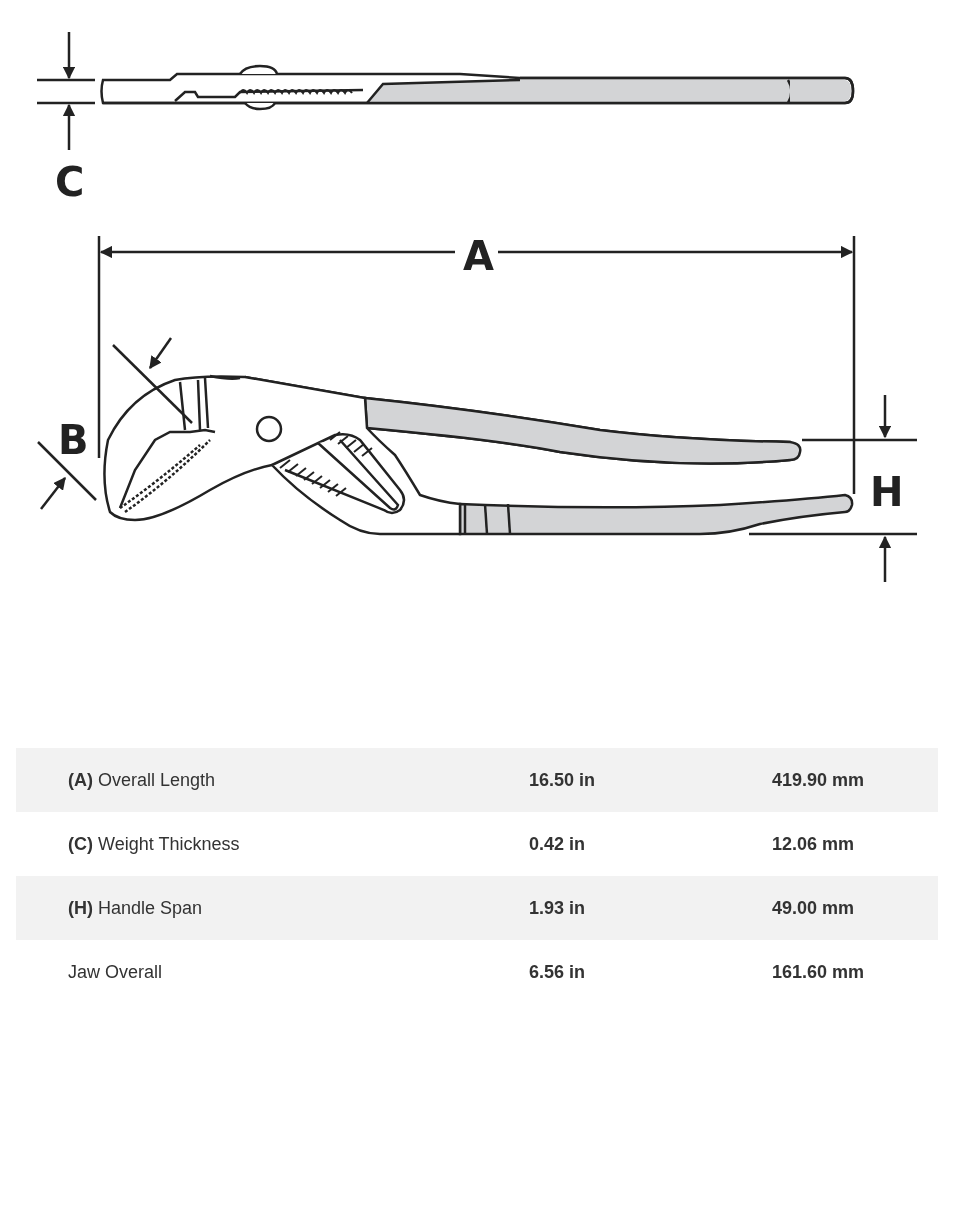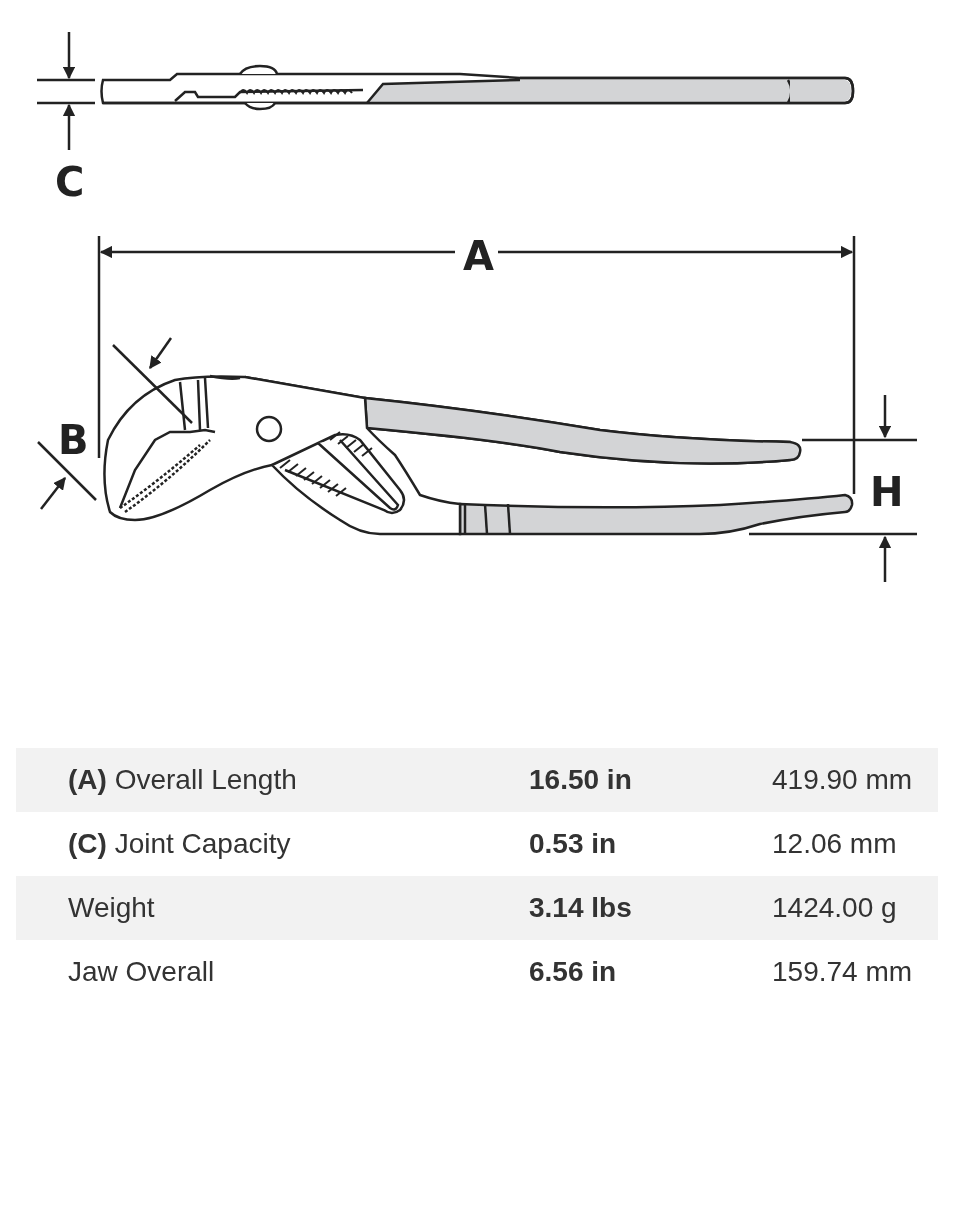--- a/index.html
+++ b/index.html
@@ -1,25 +1,25 @@
 <!DOCTYPE html>
 <html><head>
 <meta charset="utf-8">
 <style>
   html, body { margin:0; padding:0; background:#ffffff; }
   body { width:956px; height:1214px; position:relative; overflow:hidden; font-family:"Liberation Sans", sans-serif; color:#333333; }
   #diagram { position:absolute; left:0; top:0; width:956px; height:620px; }
   .dim-label { font-family:"DejaVu Sans", sans-serif; font-weight:bold; fill:#222222; }
   #spec-table { position:absolute; left:16px; top:748px; width:922px; border-collapse:collapse; }
-  #spec-table td { height:64px; padding:0; font-size:28px; vertical-align:middle; }
+  #spec-table td { height:64px; padding:0; font-size:18px; vertical-align:middle; }
   #spec-table tr:nth-child(odd) td { background:#f2f2f2; }
   #spec-table tr:nth-child(even) td { background:#ffffff; }
   td.label { padding-left:52px !important; width:461px; }
   td.imp { width:243px; font-weight:bold; }
-  td.met { font-weight:normal; }
+  td.met { font-weight:bold; }
   .prefix { font-weight:bold; }
 </style>
 </head>
 <body>
 
 <svg id="diagram" viewBox="0 0 956 620" xmlns="http://www.w3.org/2000/svg">
   <defs>
     <marker id="arr" viewBox="0 0 10 10" refX="9" refY="5" markerWidth="5" markerHeight="5" orient="auto-start-reverse">
       <path d="M0,0 L10,5 L0,10 z" fill="#222"></path>
     </marker>
@@ -98,28 +98,28 @@
 </svg>
 
 <table id="spec-table">
   <tbody>
     <tr>
       <td class="label"><span class="prefix">(A)</span> <span>Overall Length</span></td>
       <td class="imp">16.50 in</td>
       <td class="met">419.90 mm</td>
     </tr>
     <tr>
-      <td class="label"><span class="prefix">(C)</span> <span>Joint Capacity</span></td>
-      <td class="imp">0.53 in</td>
+      <td class="label"><span class="prefix">(C)</span> <span>Weight Thickness</span></td>
+      <td class="imp">0.42 in</td>
       <td class="met">12.06 mm</td>
     </tr>
     <tr>
-      <td class="label"><span>Weight</span></td>
-      <td class="imp">3.14 lbs</td>
-      <td class="met">1424.00 g</td>
+      <td class="label"><span class="prefix">(H)</span> <span>Handle Span</span></td>
+      <td class="imp">1.93 in</td>
+      <td class="met">49.00 mm</td>
     </tr>
     <tr>
       <td class="label"><span>Jaw Overall</span></td>
       <td class="imp">6.56 in</td>
-      <td class="met">159.74 mm</td>
+      <td class="met">161.60 mm</td>
     </tr>
   </tbody>
 </table>
 
 </body></html>

